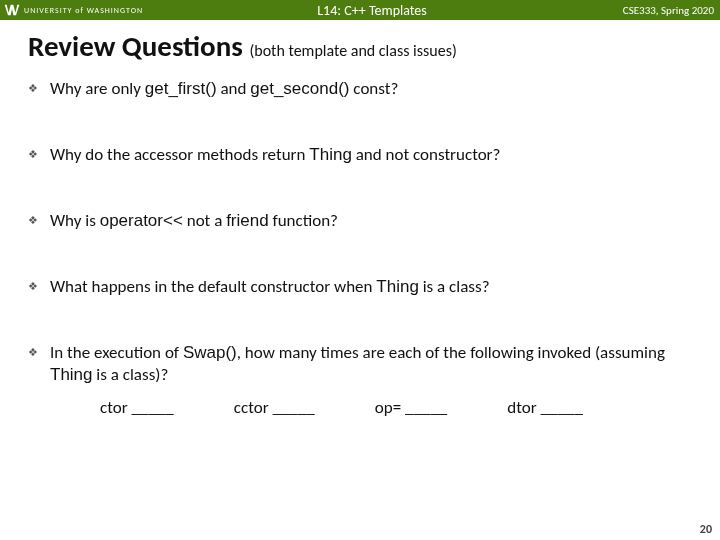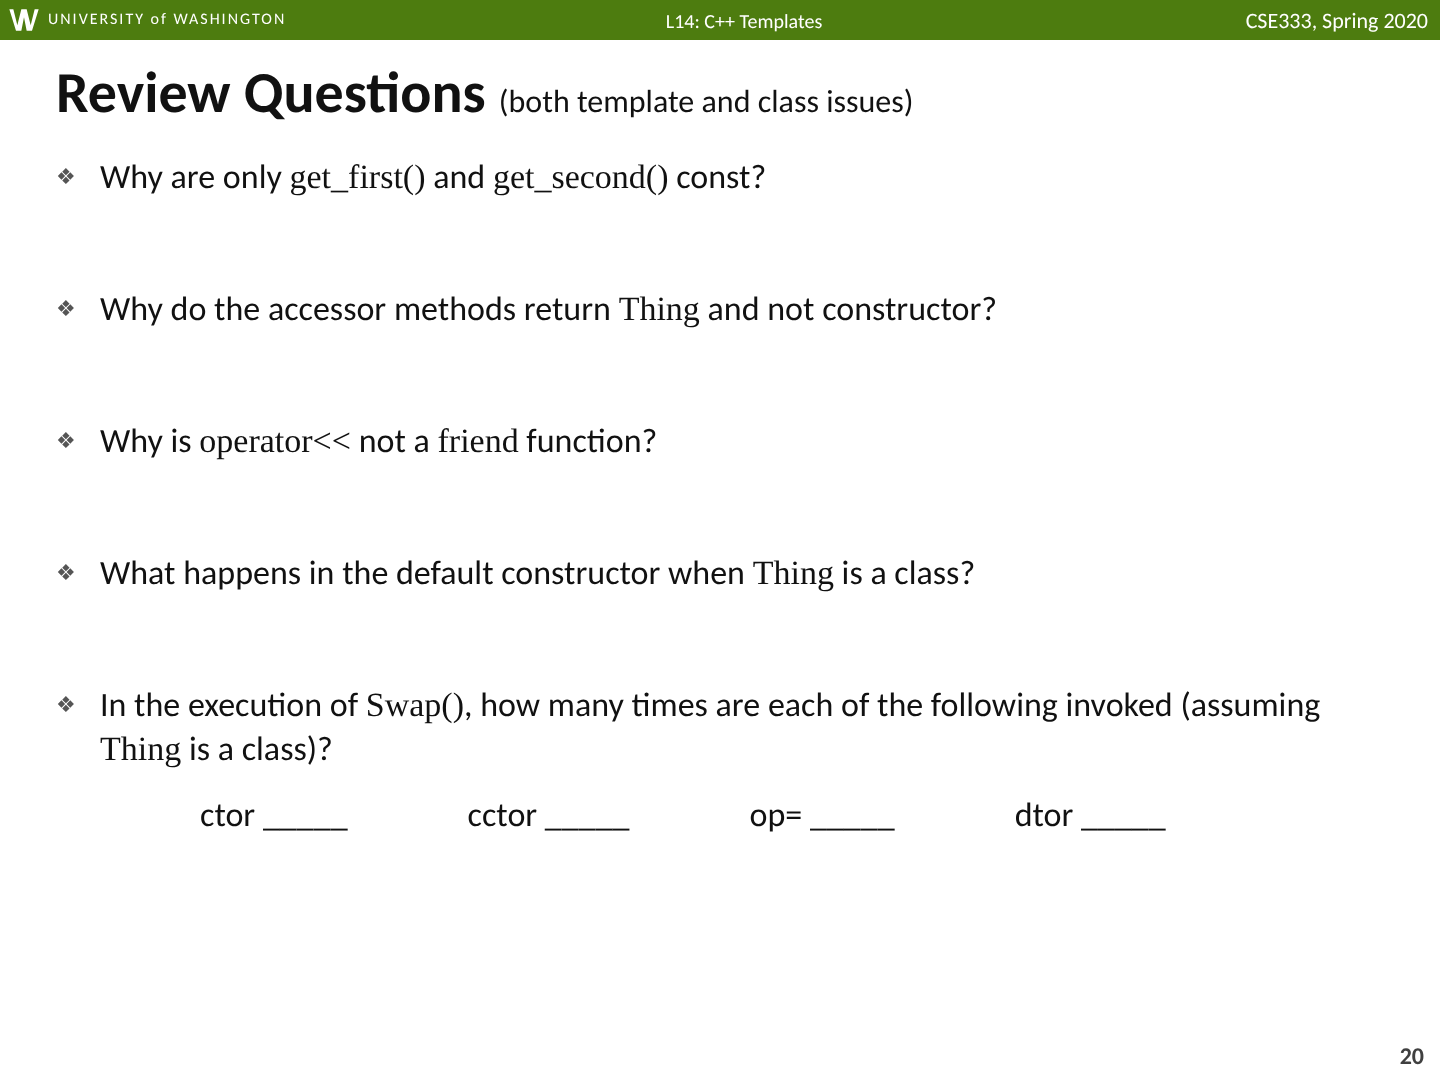--- a/index.html
+++ b/index.html
@@ -25,21 +25,21 @@
     align-items: center;
     gap: 4px;
     padding-left: 4px;
   }
   .header .brand svg { width: 16px; height: 14px; }
   .header .brand-text { letter-spacing: 1px; font-size: 8px; }
   .header .center {
     position: absolute;
     left: 50%;
     transform: translateX(-50%);
-    font-size: 10px;
+    font-size: 14px;
     padding-left: 24px;
   }
   .header .right {
     position: absolute;
     right: 6px;
     font-size: 11px;
   }
   .content {
     padding: 8px 28px 0 28px;
   }
@@ -66,21 +66,21 @@
   }
   ul.questions > li .bullet {
     position: absolute;
     left: 0;
     top: 4px;
     font-size: 11px;
     color: #555;
   }
   ul.questions > li:last-child { margin-bottom: 6px; }
   .mono {
-    font-family: Liberation Serif, serif;
+    font-family: Liberation Sans, sans-serif;
   }
   .blanks {
     padding-left: 50px;
     font-size: 17px;
     display: flex;
     gap: 60px;
     margin-top: 10px;
   }
   .blanks .item { white-space: nowrap; }
   .page-num {

